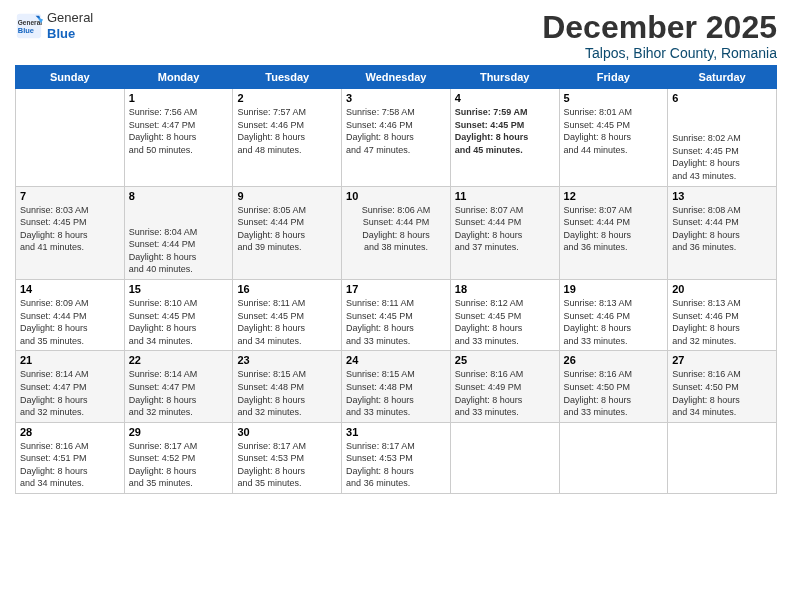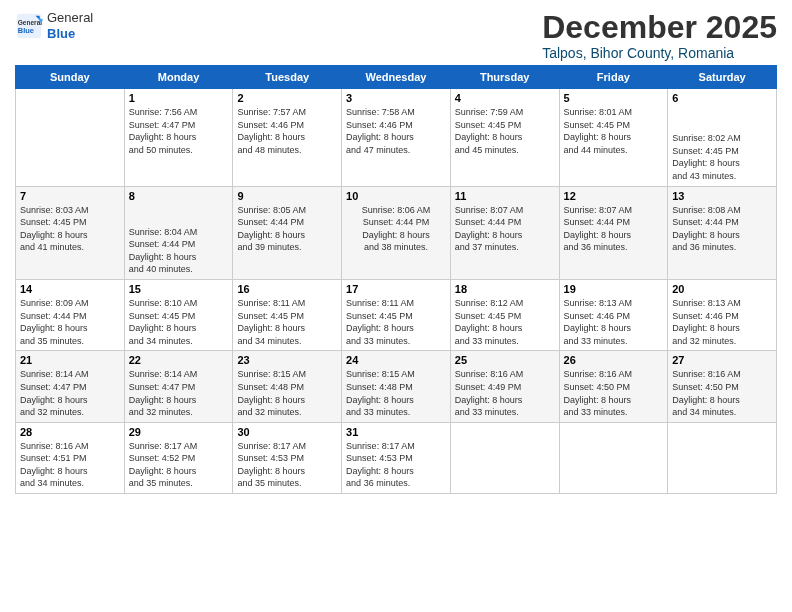--- a/index.html
+++ b/index.html
@@ -31,21 +31,21 @@
       line-height: 1.2;
     }
     .logo-text .general { display: block; }
     .logo-text .blue { color: #1565c0; font-weight: bold; }
     .logo-icon {
       width: 28px;
       height: 28px;
       margin-right: 4px;
     }
     .title-block {
-      text-align: left;
+      text-align: right;
     }
     .main-title {
       font-size: 32px;
       font-weight: bold;
       color: #333;
       line-height: 1.1;
     }
     .subtitle {
       font-size: 14px;
       color: #0c4a6e;
@@ -140,21 +140,21 @@
           </td>
           <td>
             <div class="day-num">3</div>
             <div class="day-info" style="white-space: pre-line;">Sunrise: 7:58 AM
 Sunset: 4:46 PM
 Daylight: 8 hours
 and 47 minutes.</div>
           </td>
           <td>
             <div class="day-num">4</div>
-            <div class="day-info" style="white-space: pre-line;">Sunrise: 7:59 AM
+            <div class="day-info" style="white-space: pre-line; font-weight: bold;">Sunrise: 7:59 AM
 Sunset: 4:45 PM
 Daylight: 8 hours
 and 45 minutes.</div>
           </td>
           <td>
             <div class="day-num">5</div>
             <div class="day-info" style="white-space: pre-line;">Sunrise: 8:01 AM
 Sunset: 4:45 PM
 Daylight: 8 hours
 and 44 minutes.</div>

